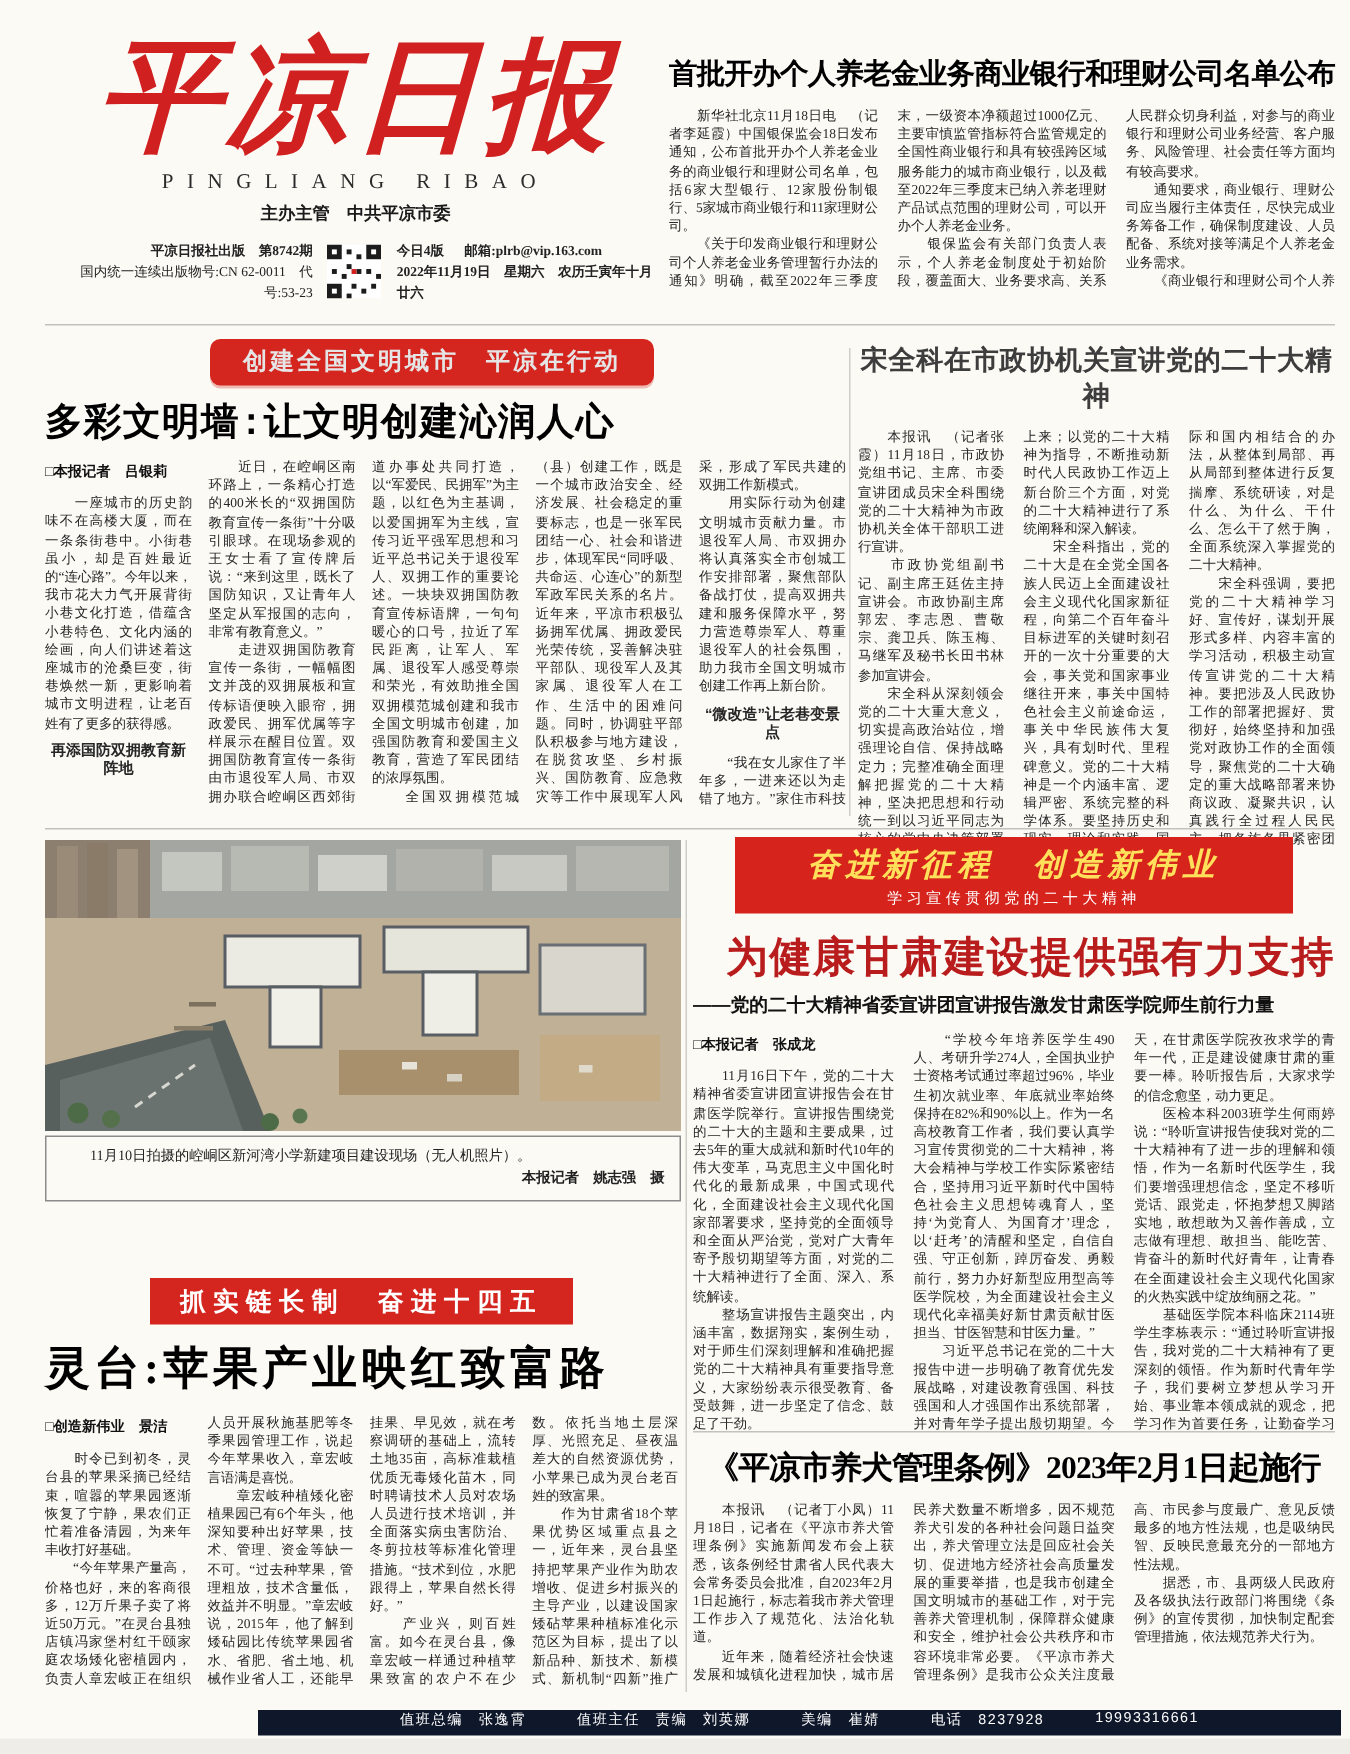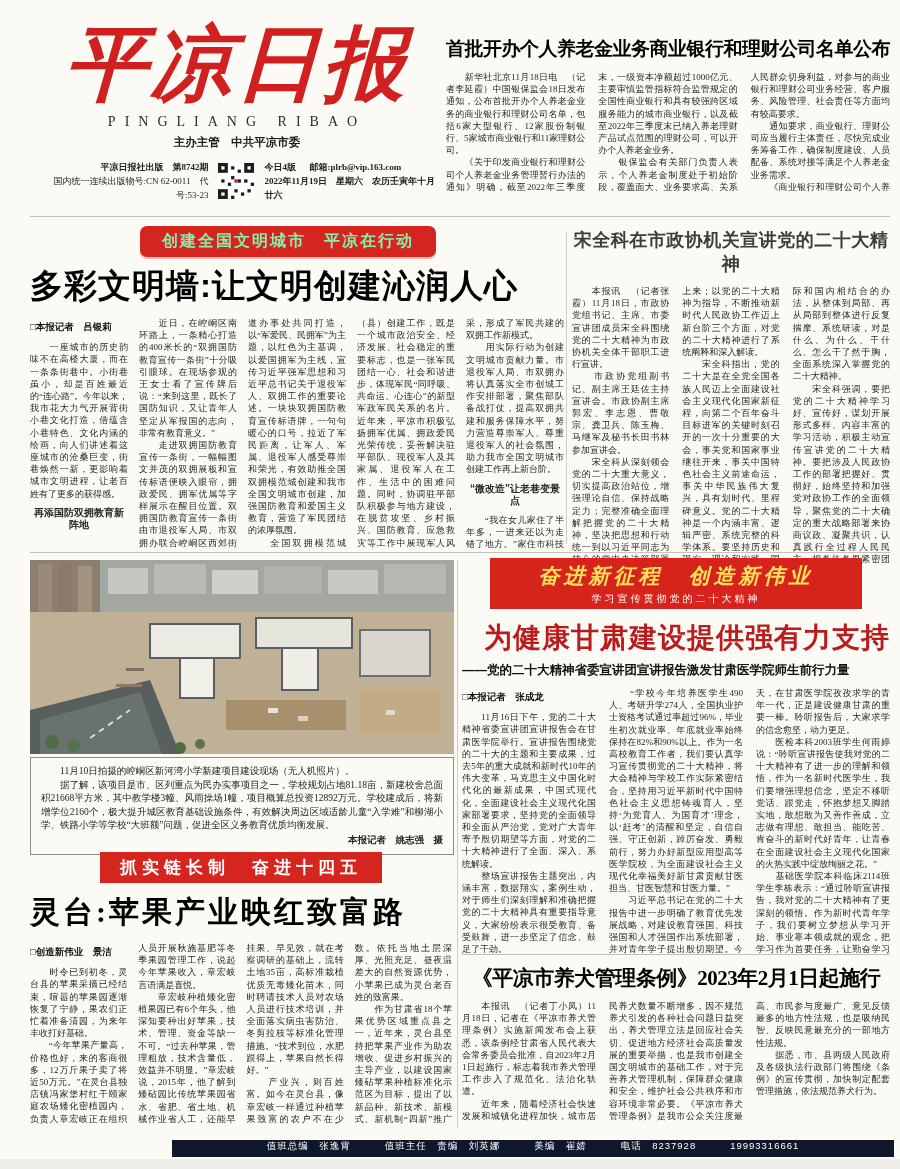--- a/index.html
+++ b/index.html
@@ -13,29 +13,29 @@
   .cols-5{column-count:5;column-gap:11px;column-fill:auto;overflow:hidden;}
   .sans{font-family:"Liberation Sans","DejaVu Sans",sans-serif;}
   .logo{font-size:82px;line-height:1.05;font-weight:900;color:#d0201f;text-align:center;letter-spacing:4px;
         font-style:italic;transform:skewX(-2deg);}
   .pinyin{margin-top:6px;text-align:center;font-size:14px;letter-spacing:9px;color:#2b2b2b;}
   .organizer{margin-top:5px;text-align:center;font-size:11.5px;font-weight:bold;}
   .pubrow{margin-top:10px;display:flex;align-items:center;justify-content:center;gap:10px;font-size:9px;color:#222;}
   .pubcol{line-height:14px;}
   .pubcol .b{font-weight:bold;}
   .headline-pension{font-size:19px;font-weight:900;letter-spacing:-0.5px;text-align:center;color:#000;}
-  .headline-wall{font-size:33px;font-weight:900;letter-spacing:1px;color:#000;text-align:left;}
+  .headline-wall{font-size:25px;font-weight:900;letter-spacing:1px;color:#000;text-align:left;font-family:Liberation Mono, monospace;}
   .headline-song{font-size:18px;font-weight:700;color:#3d3d3d;text-align:center;letter-spacing:0.5px;}
   .headline-gansu{font-size:28px;font-weight:900;text-align:right;letter-spacing:1px;color:#b91c1c;}
   .subhead-gansu{font-size:12.5px;font-weight:bold;text-align:left;margin-top:5px;color:#111;}
   .headline-lingtai{font-size:30px;font-weight:900;text-align:left;letter-spacing:3px;color:#000;}
   .headline-dog{font-size:21px;font-weight:900;text-align:center;letter-spacing:-0.5px;color:#000;}
   .byline{font-size:9.5px;font-weight:bold;margin:4px 0 8px 0;color:#111;}
   .inner-subhead{font-size:10px;font-weight:bold;text-align:center;margin:7px 0;font-family:"Liberation Sans",sans-serif;}
-  .banner-pill{background:#d5251f;color:#86efac;font-weight:bold;font-size:16px;letter-spacing:2px;
+  .banner-pill{background:#d5251f;color:#e5e5e5;font-weight:bold;font-size:16px;letter-spacing:2px;
                padding:5px 22px;border-radius:7px;width:max-content;margin:0 auto;
                font-family:"Liberation Sans",sans-serif;box-shadow:0 2px 0 #efb9b4;}
   .banner-big{background:#d6231c;text-align:center;padding:4px 0 3px 0;margin:0 auto;width:372px;}
   .banner-big .l1{color:#ffe05a;font-size:21px;font-weight:900;font-style:italic;letter-spacing:4px;
                   font-family:"Liberation Sans",sans-serif;}
   .banner-big .l2{color:#fff;font-size:10px;letter-spacing:3px;margin-top:2px;font-family:Liberation Mono, monospace;}
   .banner-box{background:#d5251f;color:#fff;font-weight:bold;font-size:17px;letter-spacing:5px;text-align:center;
               width:282px;margin:0 auto;padding:4px 0;font-family:"Liberation Sans",sans-serif;}
   .rule-h{background:#c4c2bc;height:1px;}
   .rule-v{background:#cfcdc7;width:1px;}
@@ -166,21 +166,20 @@
       <circle cx="150" cy="188" r="6" fill="#4e6b47"></circle>
         <circle cx="170" cy="184" r="5" fill="#5a7650"></circle>
       <rect x="238" y="148" width="10" height="5" fill="#e8e3d8"></rect>
         <rect x="268" y="156" width="10" height="5" fill="#d8d2c5"></rect>
       <rect x="356" y="150" width="9" height="5" fill="#e0dacd"></rect>
       <rect x="96" y="108" width="18" height="3" fill="#7b6f5d"></rect>
         <rect x="86" y="124" width="26" height="3" fill="#8a7d68"></rect>
     </svg>
     <div class="caption-box" style="margin-top:3px;">
       <div class="flow">　　11月10日拍摄的崆峒区新河湾小学新建项目建设现场（无人机照片）。</div>
-      <div class="flow">　　据了解，该项目是市、区列重点为民办实事项目之一，学校规划占地81.18亩，新建校舍总面积21668平方米，其中教学楼3幢、风雨操场1幢，项目概算总投资12892万元。学校建成后，将新增学位2160个，极大提升城区教育基础设施条件，有效解决周边区域适龄儿童“入学难”和柳湖小学、铁路小学等学校“大班额”问题，促进全区义务教育优质均衡发展。</div>
       <div class="caption-credit">本报记者　姚志强　摄</div>
     </div>
   </div>
 
   <div class="abs" style="left:462px;top:558px;width:428px;">
     <div class="banner-big">
       <div class="l1">奋进新征程　创造新伟业</div>
       <div class="l2">学习宣传贯彻党的二十大精神</div>
     </div>
     <div class="headline-gansu" style="margin-top:10px;">为健康甘肃建设提供强有力支持</div>

